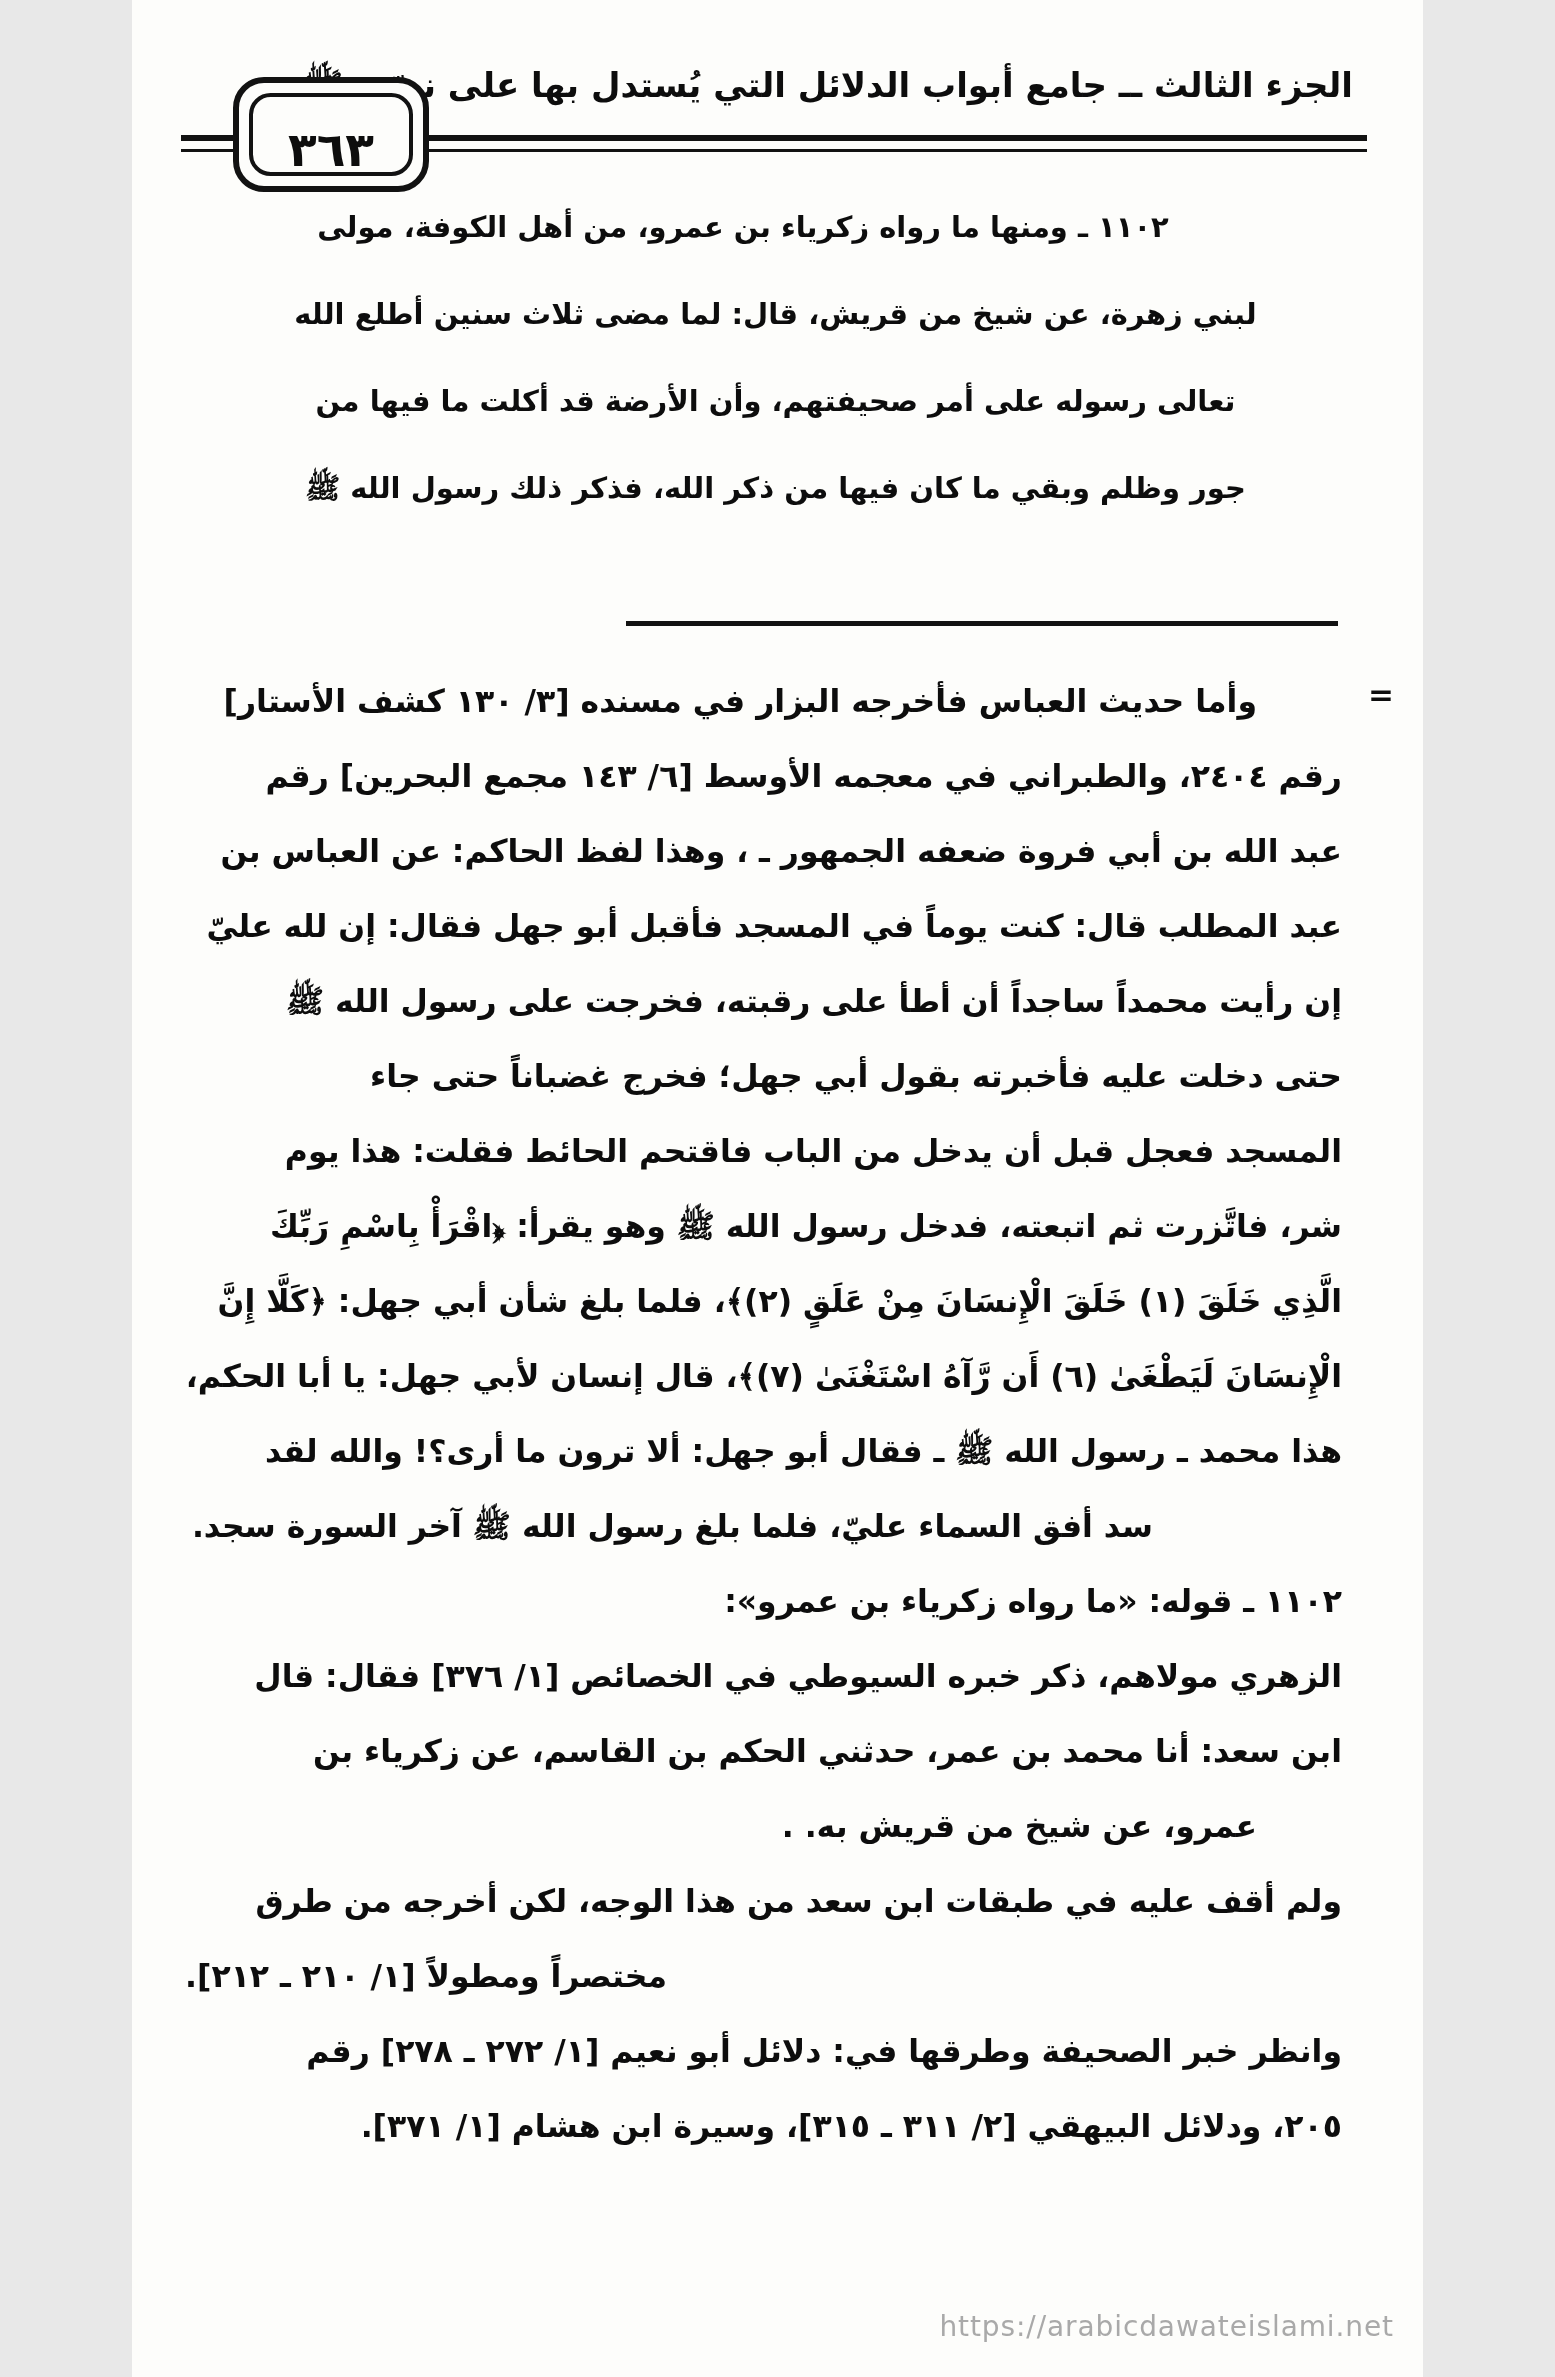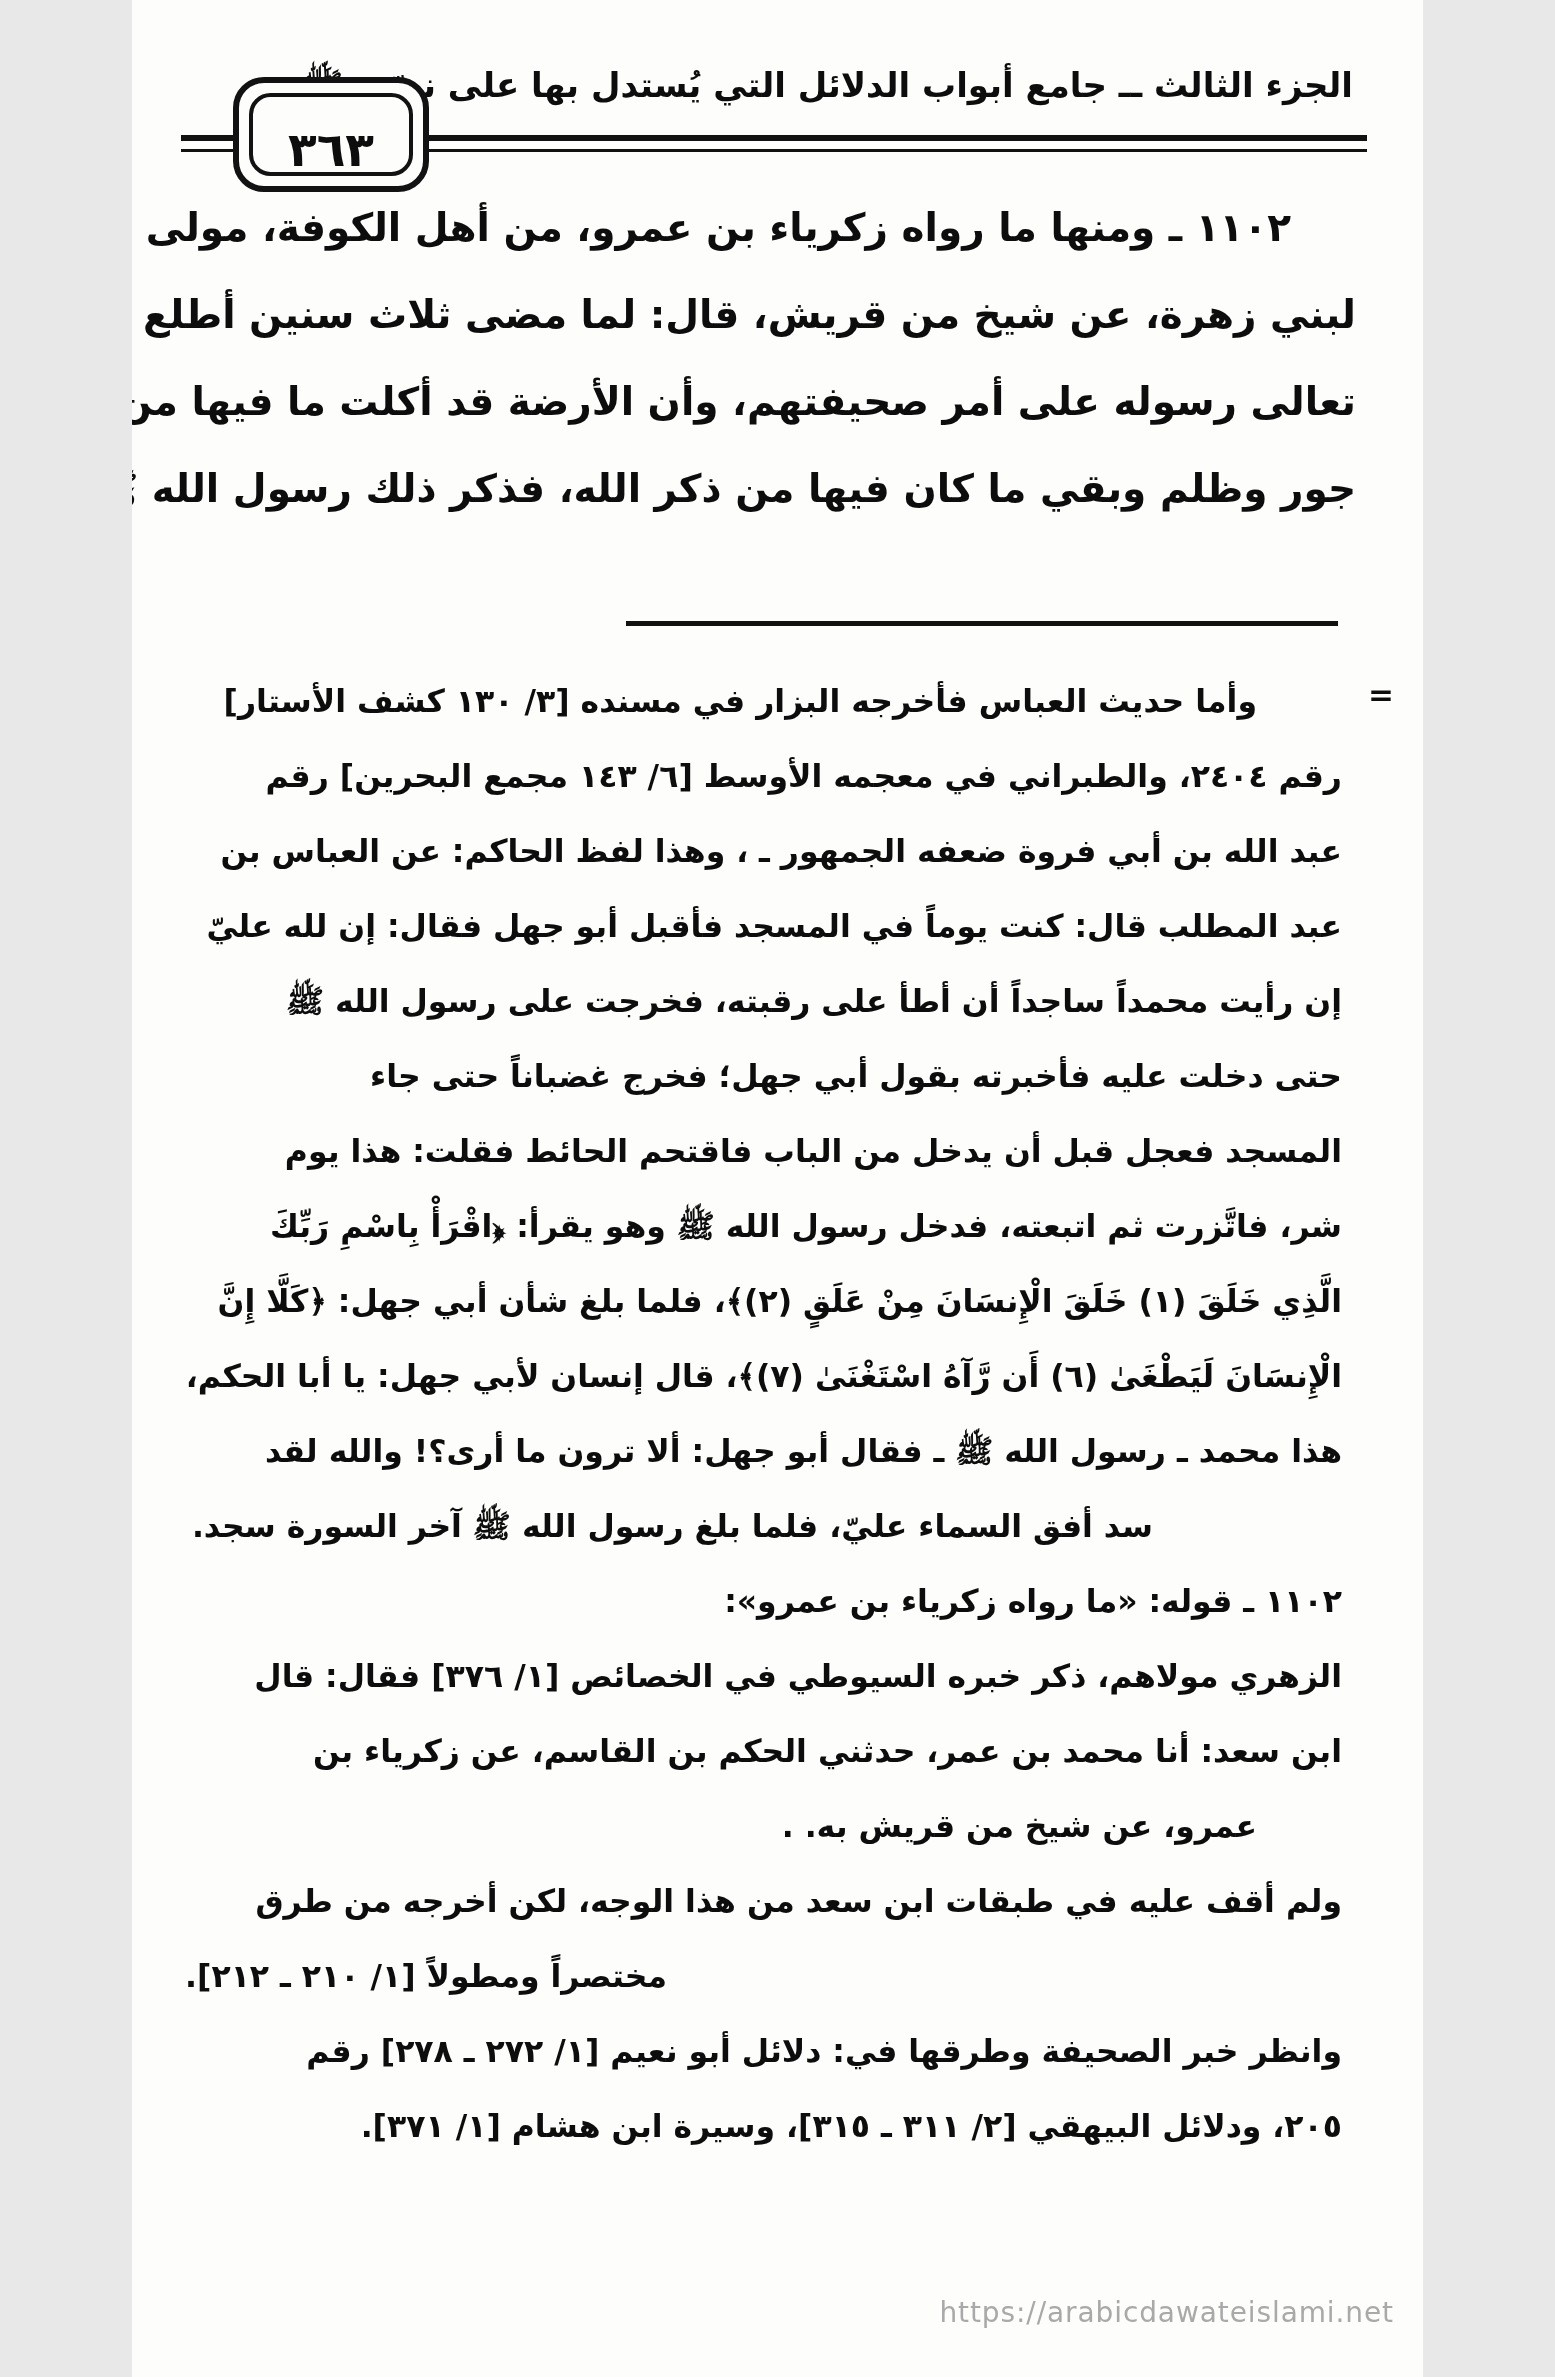--- a/index.html
+++ b/index.html
@@ -70,21 +70,21 @@
   }
 
   
   .main-text {
     position: absolute;
     top: 184px;
     right: 67px;
     left: 63px;
   }
   .main-text .text-line {
-    font-size: 39px;
+    font-size: 29px;
     font-weight: 700;
     line-height: 87px;
     text-align: center;
     white-space: nowrap;
   }
   .main-text .text-line.first { padding-right: 65px; }
 
   
   .footnote-rule {
     position: absolute;
@@ -115,21 +115,21 @@
     white-space: nowrap;
   }
   .footnotes .fn-line.ind-sm  { padding-right: 85px;  }
   .footnotes .fn-line.ind-md  { padding-right: 189px; }
   .footnotes .fn-line.ind-lg  { padding-right: 675px; }
   .footnotes .fn-line.fn-bold { font-weight: 900; }
 
   
   .watermark {
     position: absolute;
-    bottom: 48px;
+    bottom: 34px;
     right: 29px;
     direction: ltr;
     font-size: 28px;
     color: #a9a9a9;
     font-family: "DejaVu Sans", sans-serif;
     letter-spacing: 0.9px;
   }
 </style>
 </head>
 <body>

